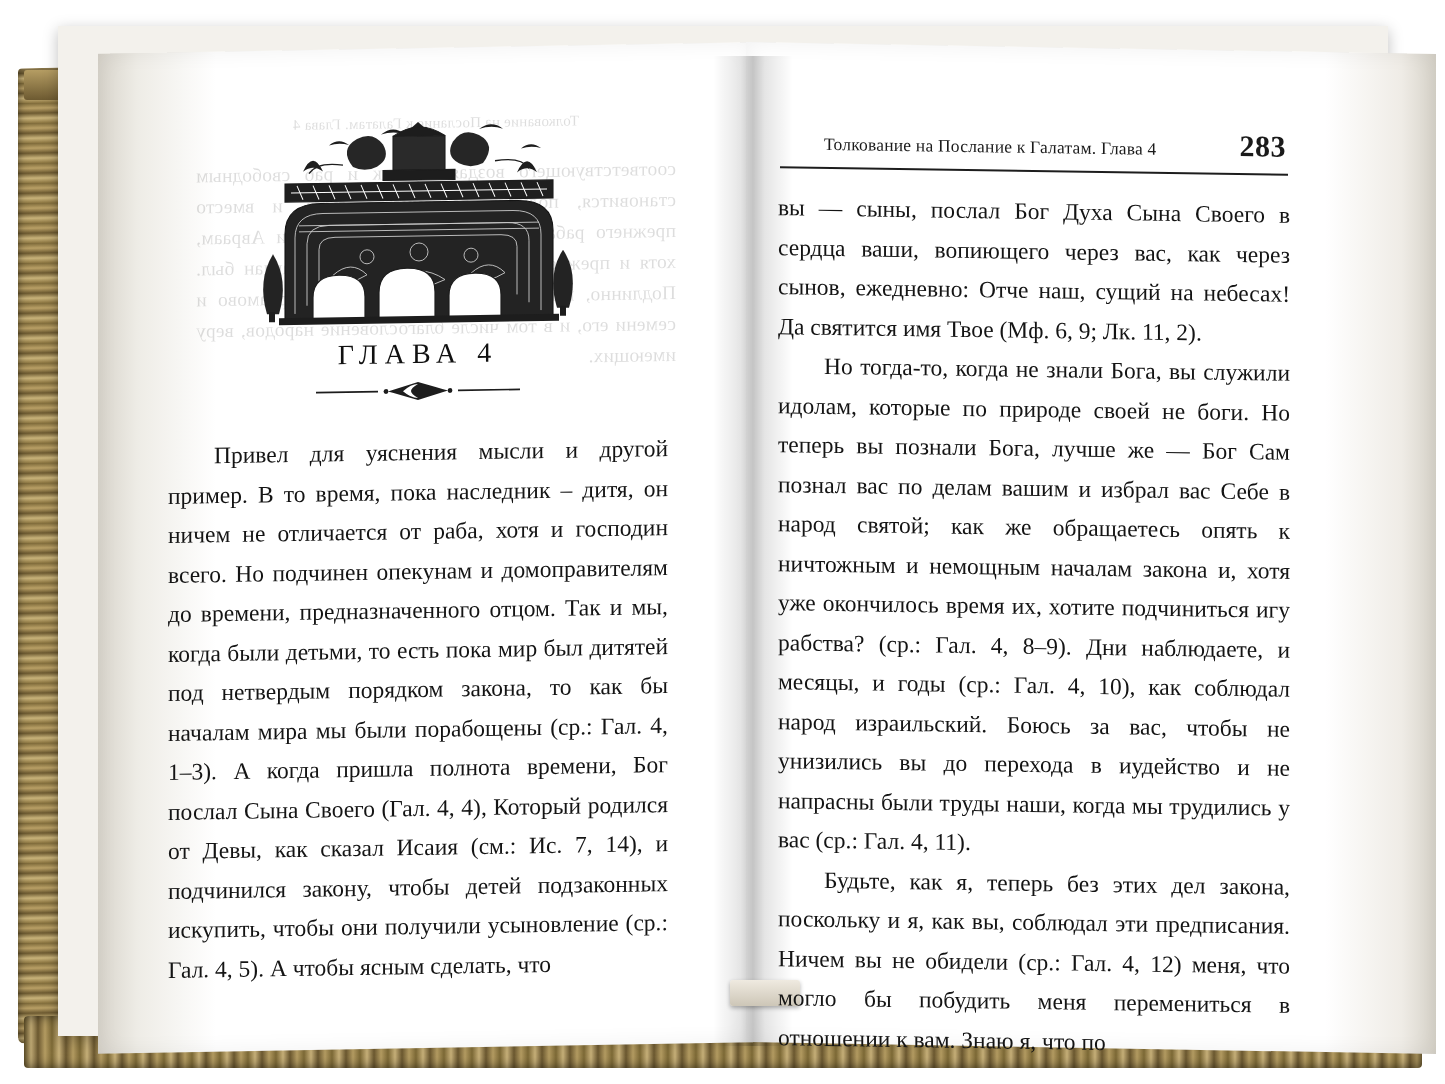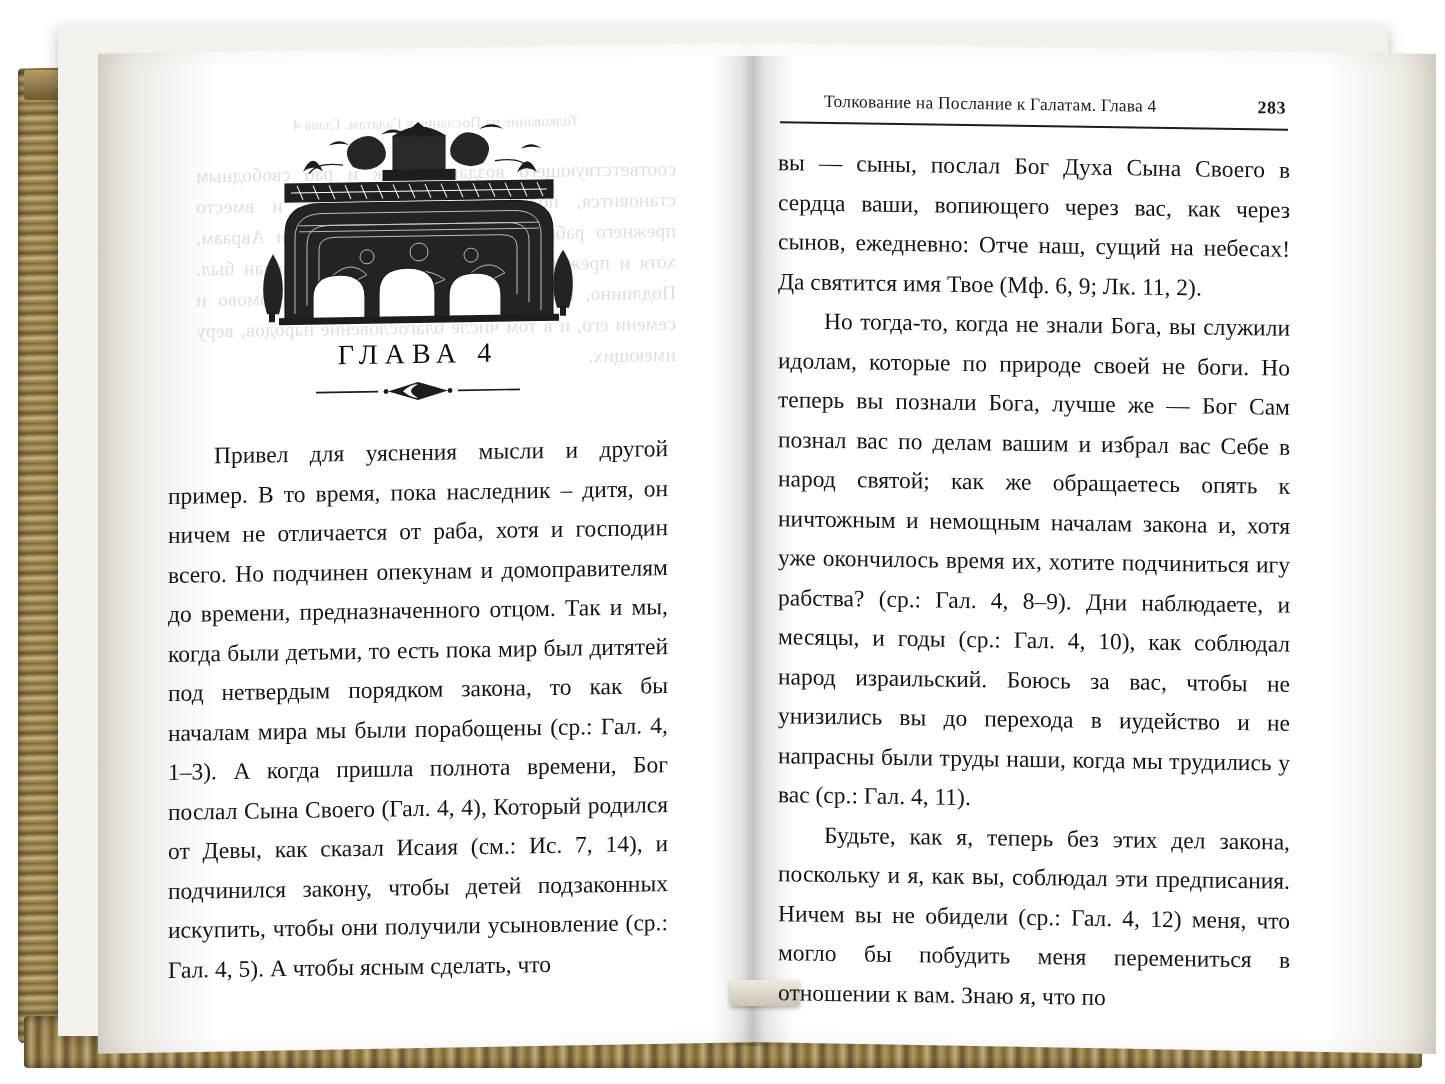--- a/index.html
+++ b/index.html
@@ -174,21 +174,21 @@
   .running-head {
     display: flex;
     align-items: baseline;
     justify-content: space-between;
     font-size: 17.5px;
     letter-spacing: .2px;
     color: #1a1a1a;
     padding: 0 4px 0 46px;
   }
   .running-head .rh-title { font-size: 17.5px; }
-  .running-head .rh-page  { font-size: 18px; font-weight: bold; letter-spacing: .5px; }
+  .running-head .rh-page  { font-size: 30px; font-weight: bold; letter-spacing: .5px; margin-top: 32px; }
   .rule {
     height: 2px;
     background: #1d1d1d;
     margin: 10px 2px 20px 2px;
   }
 
   
   .body-text {
     font-size: 23.5px;
     line-height: 39.5px;

